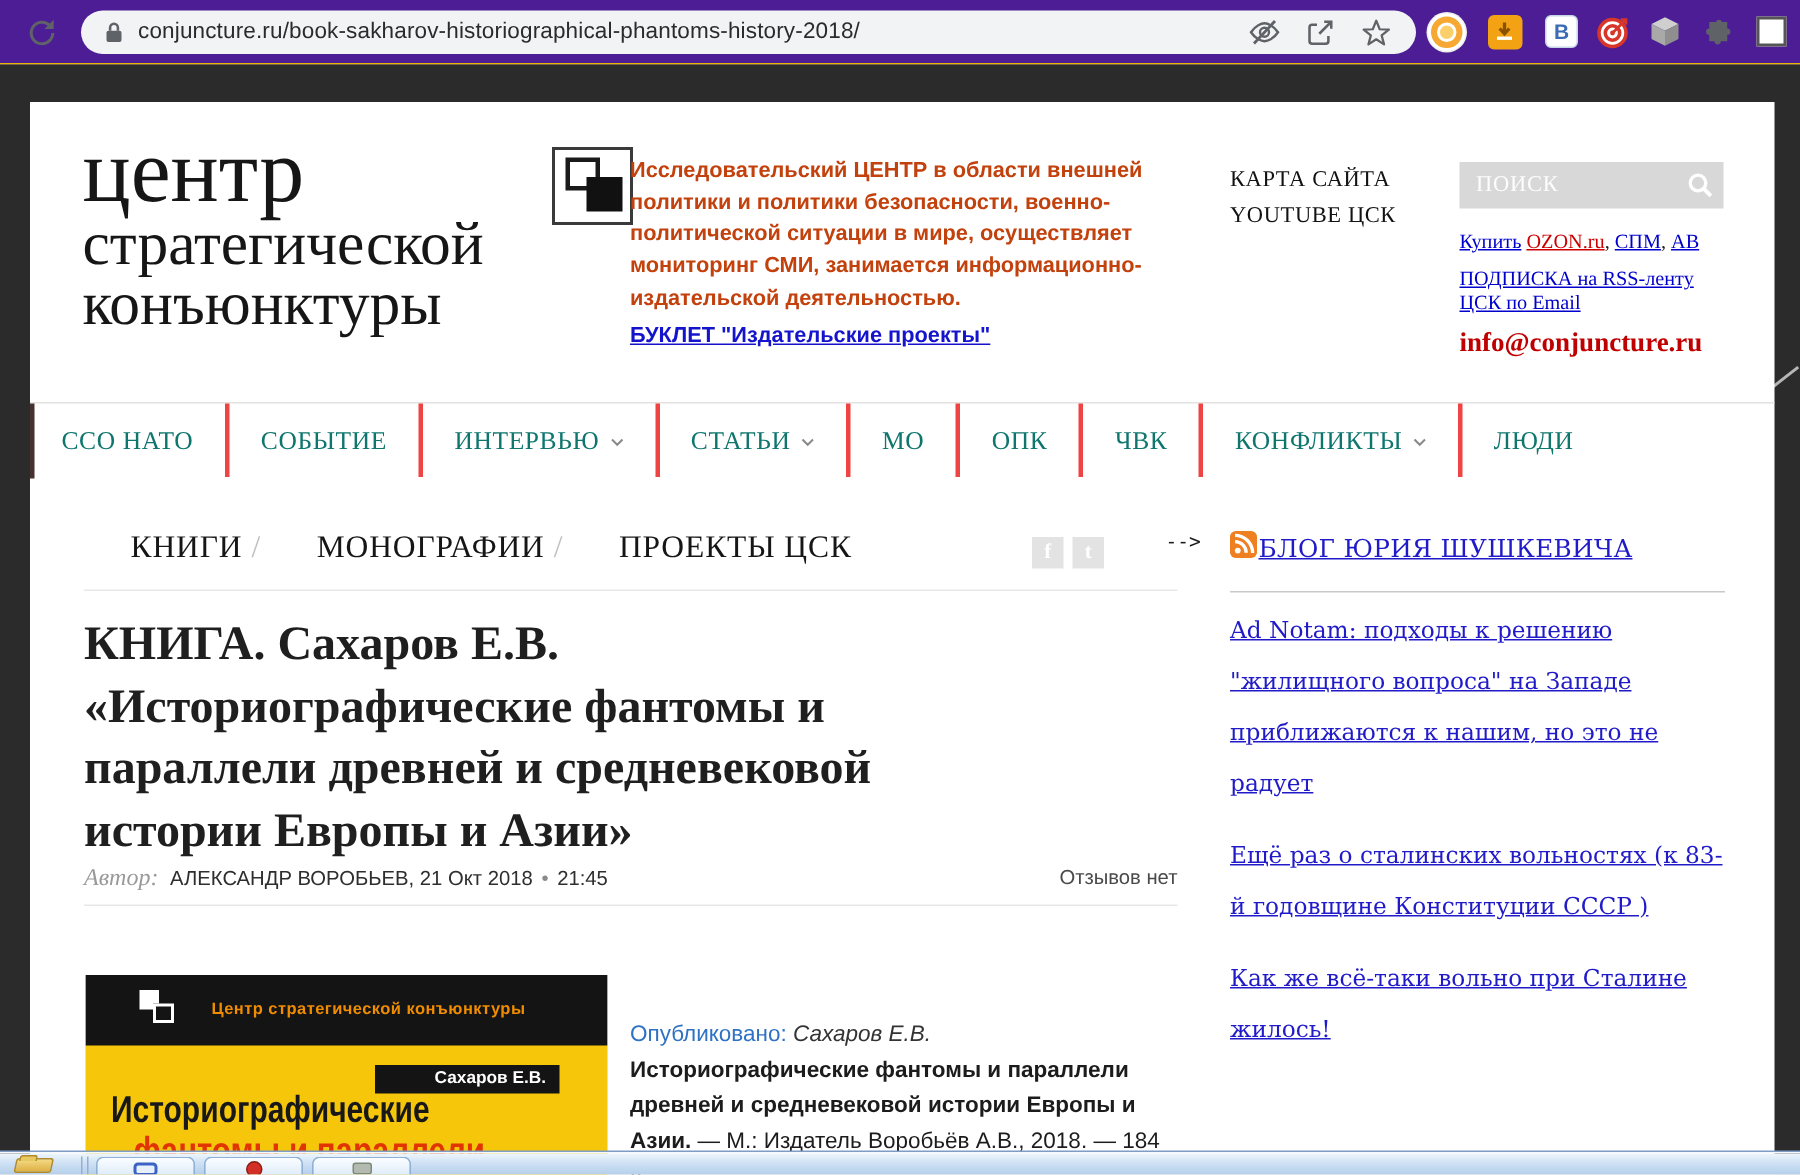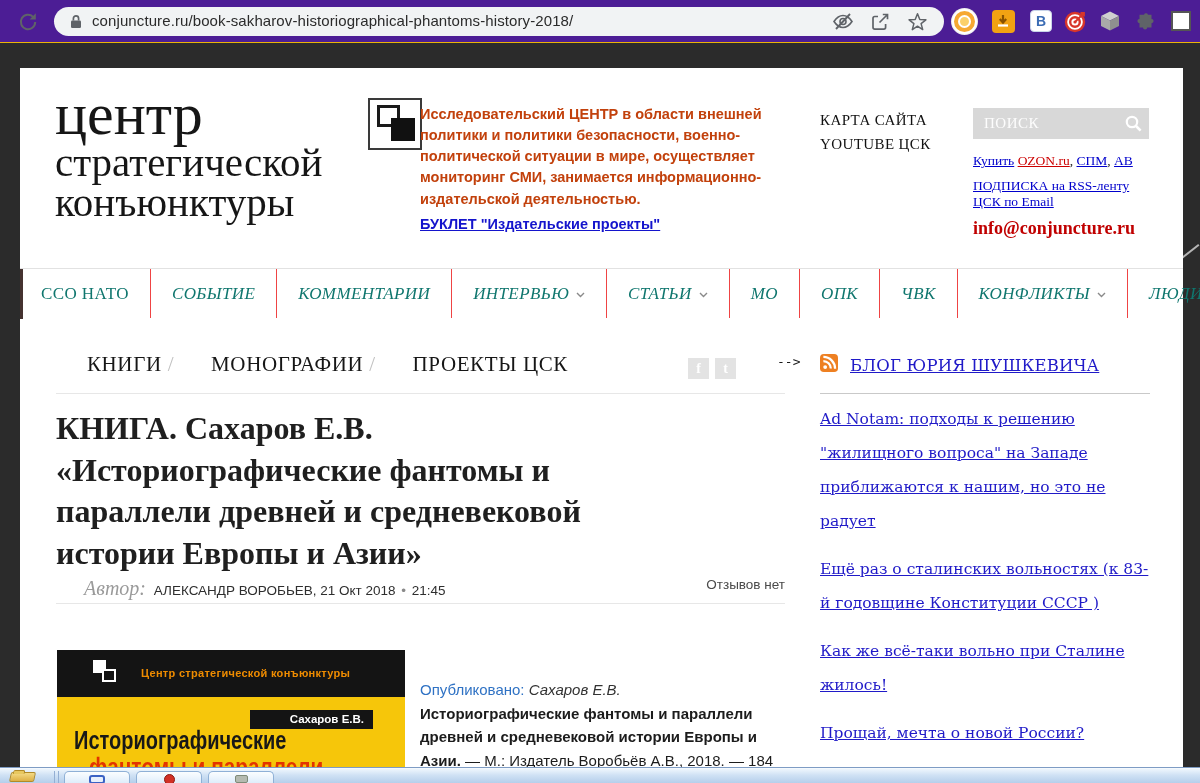--- a/index.html
+++ b/index.html
@@ -55,40 +55,40 @@
   #buy-line { position:absolute; left:953px; top:85px; font-family:"Liberation Serif", serif; font-size:13.5px; color:#1a1a1a; }
   .blue-link { color:#0000cc; text-decoration:underline; cursor:pointer; }
   .red-link { color:#cc0000; text-decoration:underline; cursor:pointer; }
   #rss-sub { position:absolute; left:953px; top:110px; width:178px; font-family:"Liberation Serif", serif; font-size:13.5px; line-height:16px; color:#0000cc; text-decoration:underline; cursor:pointer; }
   #email-link { position:absolute; left:953px; top:150px; font-family:"Liberation Serif", serif; font-weight:bold; font-size:18px; color:#c00000; cursor:pointer; }
 
   
   #nav { position:absolute; left:0; top:200px; width:1163px; height:50px; border-top:1px solid #e2e2e2; display:flex; }
   #nav::before { content:""; position:absolute; left:0; top:0; width:3px; height:50px; background:#453230; }
   .nav-item { font-family:"Liberation Serif", serif; font-size:17px; color:#0f766e; line-height:49px; padding:0 21px; letter-spacing:0.4px; white-space:nowrap; cursor:pointer; display:flex; align-items:center; gap:7px; }
-  .nav-item + .nav-item { border-left:1px solid #ef4444;font-style:italic; }
+  .nav-item + .nav-item { border-left:3px solid #ef4444; }
   .chev { margin-top:3px; }
 
   
   #breadcrumb { position:absolute; left:36px; top:284px; font-family:"Liberation Serif", serif; font-size:21px; color:#161616; letter-spacing:0.6px; }
   .crumb { cursor:pointer;margin-left:31px; }
   .crumb-sep { color:#c0c0c0; padding:0 6px; }
   .social-sq { position:absolute; top:290px; width:21px; height:21px; background:#e3e3e3; color:#fff; font-family:"Liberation Serif", serif; font-weight:bold; font-size:14px; text-align:center; line-height:21px; cursor:pointer; }
   #fb-icon { left:668px; }
   #tw-icon { left:695px; }
   #stray-arrow { position:absolute; left:757px; top:286px; font-size:13px; color:#1a1a1a; font-family:"DejaVu Sans Mono", monospace; }
 
   .hr-main { position:absolute; left:36px; width:729px; border-top:1px solid #e7e7e7; }
   #hr1 { top:325px; }
   #hr2 { top:535px; }
 
   
   #article-title { position:absolute; left:36px; top:340px; width:648px; font-family:"Liberation Serif", serif; font-size:32px; line-height:1.30; color:#1f1f1f; }
   #author-row { position:absolute; left:36px; top:509px; width:729px; font-size:13.5px; color:#2e2e2e; }
-  #author-label { font-family:"Liberation Serif", serif; font-style:italic; color:#9a9a9a; font-size:20px; margin-right:4px;margin-left:28px; }
+  #author-label { font-family:"Liberation Serif", serif; font-style:italic; color:#9a9a9a; font-size:16px; margin-right:4px; }
   #author-bullet { color:#8a8a8a; padding:0 2px; }
   #comments-link { position:absolute; right:0; top:0; color:#4a4a4a; cursor:pointer; }
 
   #published { position:absolute; left:400px; top:578px; width:360px; font-size:15px; line-height:1.58; color:#1c1c1c;margin-top:32px; }
   #published-label { color:#2f72c4; }
   #published-author { font-style:italic; color:#333; }
   #published-title { font-weight:bold; }
 
   
   #cover { position:absolute; left:37px; top:582px; width:348px; height:135px; background:#f6c60a; overflow:hidden; cursor:pointer; }
@@ -96,21 +96,21 @@
   #cover-logo { position:absolute; left:36px; top:10px; width:28px; height:27px; }
   #cover-logo .sq1 { position:absolute; left:0; top:0; width:13px; height:13px; background:#fff; }
   #cover-logo .sq2 { position:absolute; left:9px; top:9px; width:14px; height:13px; background:#141414; border:2px solid #fff; }
   #cover-pub { position:absolute; left:84px; top:17px; font-size:11px; font-weight:bold; color:#ef8c00; letter-spacing:0.3px; }
   #cover-band { position:absolute; left:193px; top:60px; width:123px; height:19px; background:#141414; color:#fff; font-size:11.5px; font-weight:bold; text-align:right; line-height:19px; padding-right:9px; }
   #cover-t1 { position:absolute; left:17px; top:76px; font-size:25px; font-weight:bold; color:#181818; transform:scaleX(0.8); transform-origin:left; white-space:nowrap; }
   #cover-t2 { position:absolute; left:32px; top:102px; font-size:26px; font-weight:bold; color:#e23400; transform:scaleX(0.8); transform-origin:left; white-space:nowrap; }
 
   
   #sidebar { position:absolute; left:800px; top:286px; width:330px; }
-  #sidebar-head { display:flex; align-items:center; gap:12px; cursor:pointer; }
+  #sidebar-head { display:flex; align-items:center; gap:1px; cursor:pointer; }
   #sidebar-head a { font-family:"DejaVu Serif", serif; font-size:16.5px; color:#201ac8; text-decoration:underline; letter-spacing:0.2px; }
   #sidebar-hr { margin-top:17px; border-top:1px solid #c9c9c9; width:330px; }
   #sidebar-links { margin-top:8px; }
   #sidebar-links p { font-family:"DejaVu Serif", serif; font-size:15.5px; line-height:34px; margin-bottom:14px; }
   #sidebar-links a { color:#201ac8; text-decoration:underline; cursor:pointer; }
 
   
   #taskbar { position:absolute; left:0; top:768px; width:1200px; height:15px; z-index:60;
     background:linear-gradient(180deg,#eef6fd 0%,#cfe1f4 45%,#b5cfeb 100%); border-top:1px solid #f4f9fe; box-shadow:0 -1px 0 #7e9cc4; }
   #tb-folder { position:absolute; left:10px; top:3px; width:25px; height:10px; background:linear-gradient(180deg,#f4da84,#ddb045); border:1px solid #b08a28; border-radius:2px; transform:skewX(-12deg); cursor:pointer; }
@@ -242,23 +242,20 @@
 
       <a id="rss-sub">ПОДПИСКА на RSS-ленту ЦСК по Email</a>
       <a id="email-link">info@conjuncture.ru</a>
 
       <div id="nav">
         <div class="nav-item">
             <span>ССО НАТО</span>
           </div>
         <div class="nav-item">
             <span>СОБЫТИЕ</span>
-          </div>
-        <div class="nav-item">
-            <span>КОММЕНТАРИИ</span>
           </div>
         <div class="nav-item">
             <span>ИНТЕРВЬЮ</span>
             <svg class="chev" width="9" height="6" viewBox="0 0 9 6">
               <polyline points="1,1 4.5,4.5 8,1" fill="none" stroke="#8a8a8a" stroke-width="1.4"></polyline>
             </svg>
           </div>
         <div class="nav-item">
             <span>СТАТЬИ</span>
             <svg class="chev" width="9" height="6" viewBox="0 0 9 6">
@@ -338,21 +335,20 @@
                 <path d="M3 2.6 a10.4 10.4 0 0 1 10.4 10.4" fill="none" stroke="#fff" stroke-width="2"></path>
               </svg>
           </span>
           <a>БЛОГ ЮРИЯ ШУШКЕВИЧА</a>
         </div>
         <div id="sidebar-hr"></div>
         <div id="sidebar-links">
           <p><a>Ad Notam: подходы к решению "жилищного вопроса" на Западе приближаются к нашим, но это не радует</a></p>
           <p><a>Ещё раз о сталинских вольностях (к 83-й годовщине Конституции СССР )</a></p>
           <p><a>Как же всё-таки вольно при Сталине жилось!</a></p>
-          <p><a>Прощай, мечта о новой России?</a></p>
           <p></p>
         </div>
       </div>
 
     </div>
   </div>
 
   <div id="taskbar">
     <div id="tb-folder"></div>
     <div id="tb-sep"></div>

